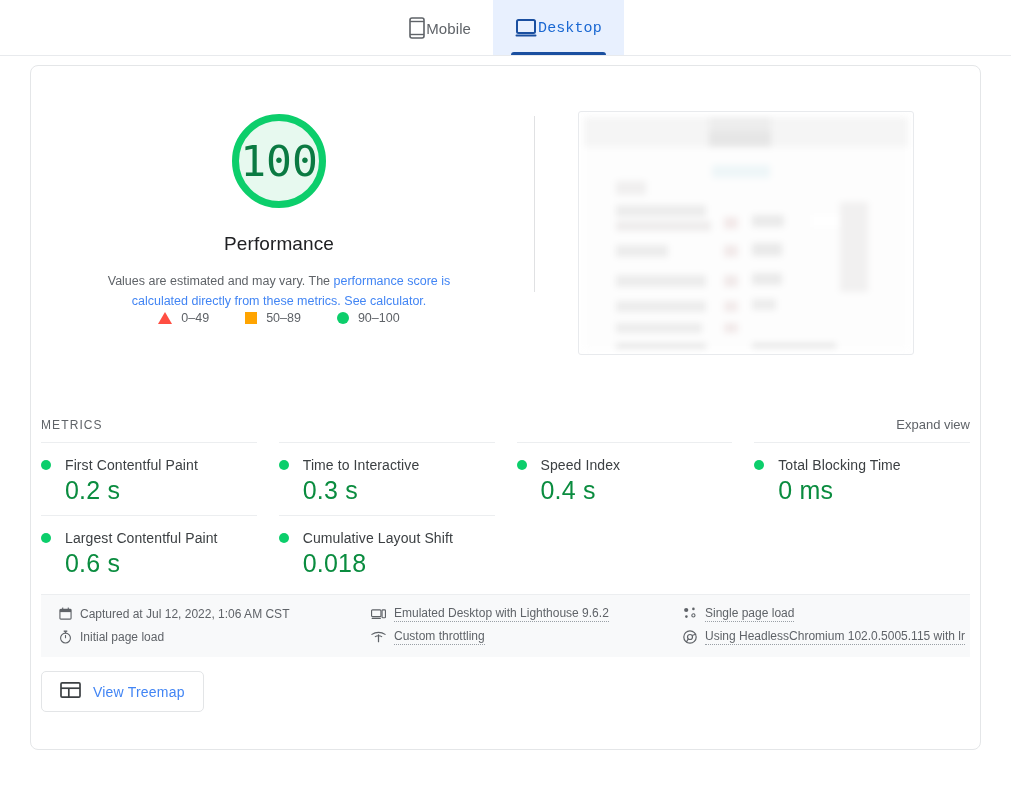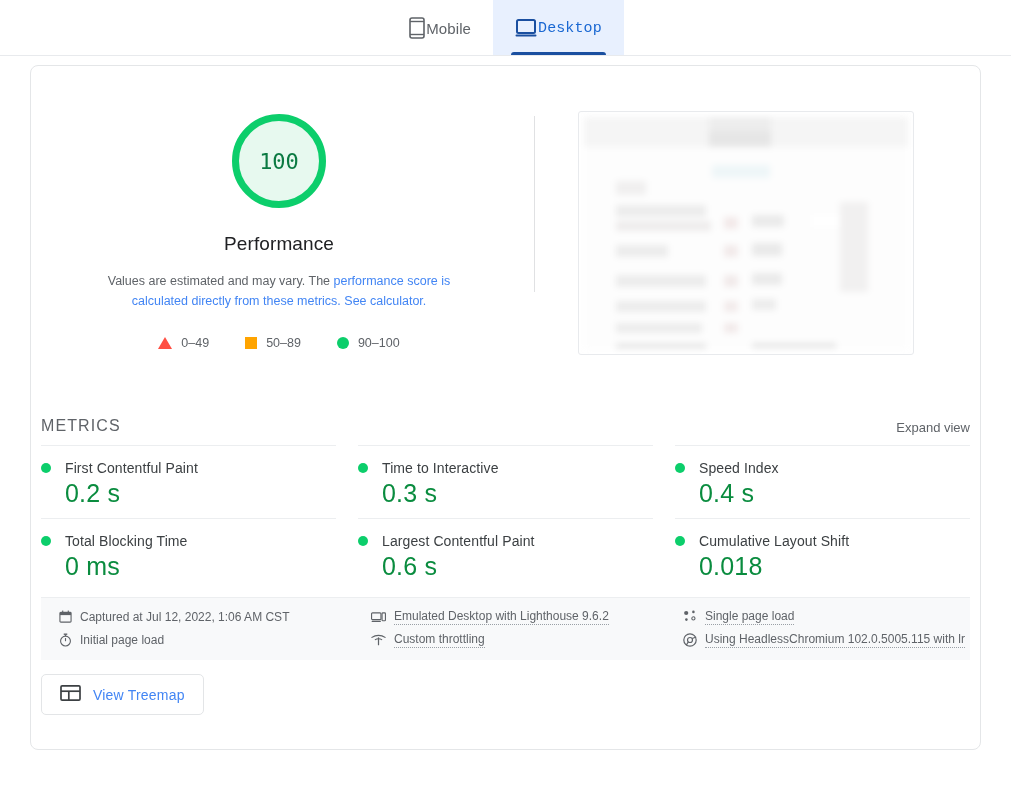--- a/index.html
+++ b/index.html
@@ -76,41 +76,40 @@
     align-items: center;
     padding-top: 20px;
   }
   .gauge {
     width: 94px; height: 94px;
     border-radius: 50%;
     border: 7px solid #0cce6b;
     background: #e7f9ef;
     display: flex; align-items: center; justify-content: center;
     font-family: "DejaVu Sans Mono", monospace;
-    font-size: 22px;
+    font-size: 43px;
     color: #0b7a42;
     letter-spacing: 0px;
   }
   .gaugetitle {
     margin-top: 25px;
     font-size: 19px;
     color: #202124;
     letter-spacing: .1px;
   }
   .gaugedesc {
     margin-top: 16px;
     width: 400px;
     text-align: center;
     font-size: 12.5px;
     line-height: 20px;
     color: #5f6368;
   }
   .gaugedesc a { color: #4285f4; text-decoration: none; }
   .legend {
-    margin-top: 25px;
     display: flex;
     gap: 36px;
     align-items: center;
     font-size: 12.5px;
     color: #5f6368;
   }
   .legitem { display: flex; align-items: center; gap: 9px; }
   .swatch-tri {
     width: 0; height: 0;
     border-left: 7px solid transparent;
@@ -152,32 +151,32 @@
 
   
   .metrics-head {
     display: flex;
     justify-content: space-between;
     align-items: flex-end;
     padding: 0 10px 0 10px;
     margin-top: 6px;
   }
   .metrics-label {
-    font-size: 16px;
+    font-size: 12px;
     letter-spacing: 1.1px;
     color: #5f6368;
   }
   .expand {
     font-size: 13px;
     color: #5f6368;
     cursor: pointer;
   }
   .mgrid {
     display: grid;
-    grid-template-columns: 1fr 1fr 1fr;
+    grid-template-columns: 1fr 1fr 1fr 1fr;
     column-gap: 22px;
     padding: 0 10px;
     margin-top: 10px;
   }
   .mcell {
     border-top: 1px solid #eceef0;
     padding: 14px 0 10px 0;
   }
   .mrow { display: flex; align-items: center; gap: 14px; }
   .mdot { width: 10px; height: 10px; border-radius: 50%; background: #0cce6b; flex: none; }

